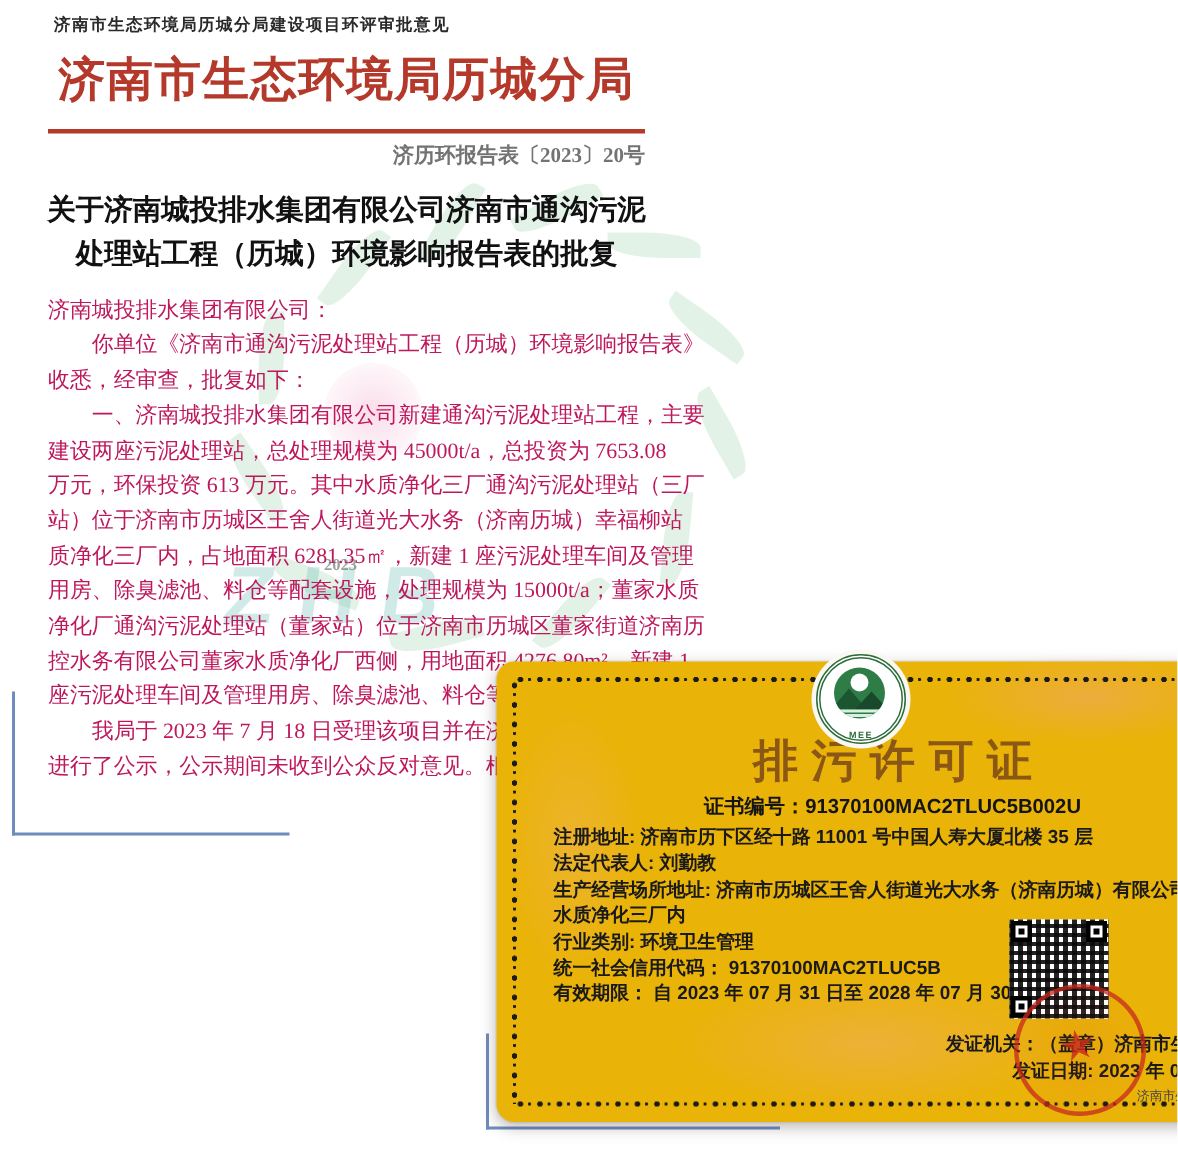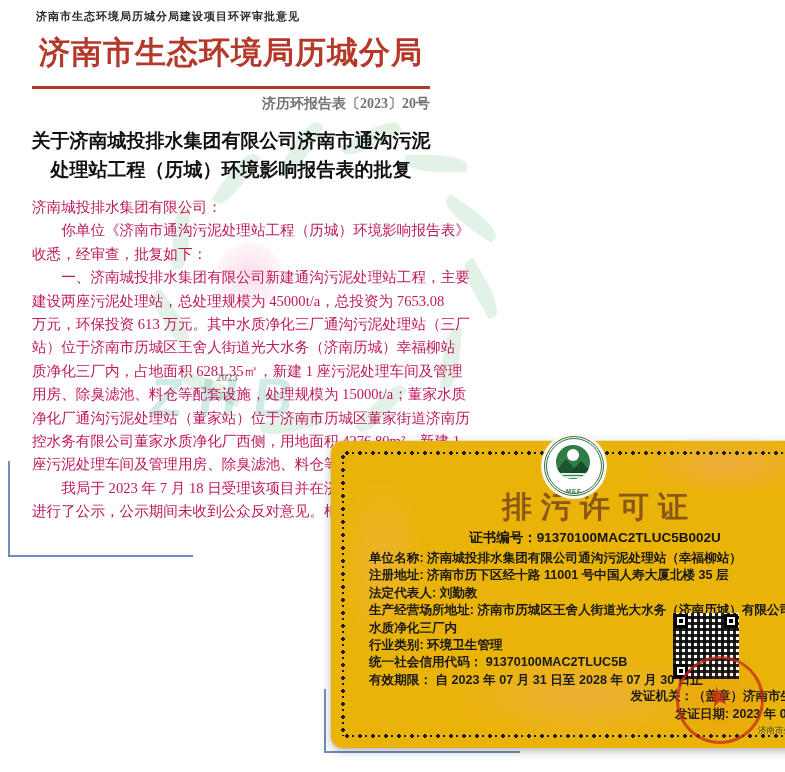--- a/index.html
+++ b/index.html
@@ -154,21 +154,20 @@
     <div class="pink-c"></div>
     <div class="orn orn-t"></div>
     <div class="orn orn-b"></div>
     <div class="orn-l orn"></div>
     <div class="orn-r orn"></div>
 
     <div class="cert-title">排污许可证</div>
     <div class="cert-no">证书编号：91370100MAC2TLUC5B002U</div>
 
     <div class="cert-fields">
-      <div class="cf">单位名称: 济南城投排水集团有限公司通沟污泥处理站（幸福柳站）</div>
       <div class="cf">注册地址: 济南市历下区经十路 11001 号中国人寿大厦北楼 35 层</div>
       <div class="cf">法定代表人: 刘勤教</div>
       <div class="cf">生产经营场所地址: 济南市历城区王舍人街道光大水务（济南历城）有限公司</div>
       <div class="cf">水质净化三厂内</div>
       <div class="cf">行业类别: 环境卫生管理</div>
       <div class="cf">统一社会信用代码： 91370100MAC2TLUC5B</div>
       <div class="cf">有效期限： 自 2023 年 07 月 31 日至 2028 年 07 月 30 日止</div>
     </div>
 
     <div class="issuer-block">

